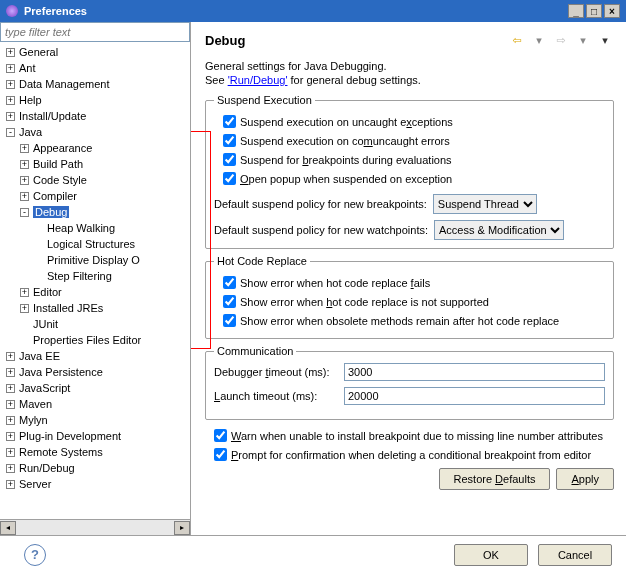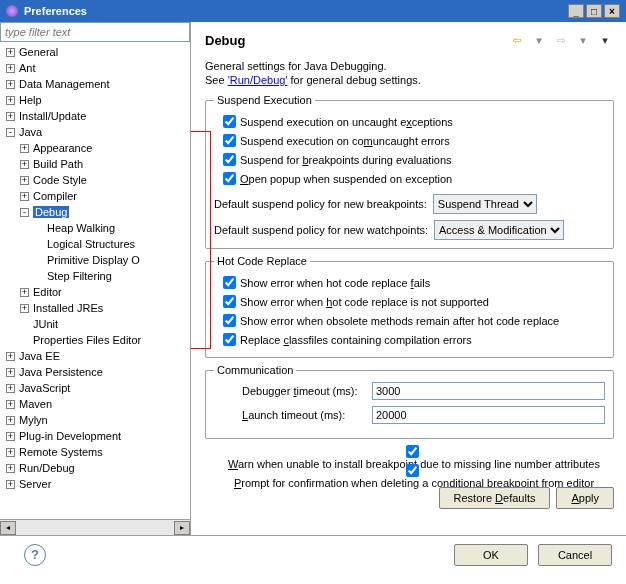--- a/index.html
+++ b/index.html
@@ -30,23 +30,23 @@
 .link-line { margin-bottom: 8px; }
 .link-line a { color: #0000ff; text-decoration: underline; }
 fieldset { border: 1px solid #a0a0a0; border-radius: 2px; margin: 0 0 6px 0; padding: 6px 8px 8px 8px; }
 legend { font-size: 11px; padding: 0 3px; }
 .row { display: flex; align-items: center; height: 19px; margin-left: 9px; }
 .row input[type=checkbox] { margin: 0 4px 0 0; width: 13px; height: 13px; }
 .policy-row { display: flex; align-items: center; margin-top: 6px; }
 .policy-row label { margin-right: 6px; }
 .policy-row select { border: 1px solid #7f9db9; height: 20px; font-size: 11px; }
 .comm-row { display: flex; align-items: center; margin-bottom: 6px; }
-.comm-row label { width: 130px; margin-left: 28px; }
+.comm-row label { width: 130px; }
 .comm-row input { flex: 1; border: 1px solid #7f9db9; height: 18px; padding: 0 3px; }
-.bottom-checks .row { height: 19px; flex-direction: column; }
+.bottom-checks .row { height: 19px; }
 .button-row { display: flex; justify-content: flex-end; gap: 6px; margin-top: 4px; align-items: center; }
 .button-row button, .footer button { height: 22px; padding: 0 14px; background: #ece9d8; border: 1px solid #808080; border-radius: 2px; }
 .footer { height: 38px; display: flex; align-items: center; justify-content: flex-end; padding: 0 14px; gap: 10px; border-top: 1px solid #a0a0a0; }
 .help-icon { width: 22px; height: 22px; border: 1.5px solid #5a7fb5; border-radius: 50%; display: flex; align-items: center; justify-content: center; color: #5a7fb5; font-weight: bold; font-size: 13px; margin-right: auto; margin-left: 10px; }
 .highlight-box { border: 1px solid #ff0000; position: absolute; pointer-events: none; }
 .rel-container { position: relative; }
 span.u { text-decoration: underline; }
 </style>
 </head>
 <body>
@@ -231,24 +231,20 @@
           <label><span>Show error when hot code replace </span><span class="u">f</span><span>ails</span></label>
         </div>
       <div class="row">
           <input type="checkbox" checked="" style="">
           <label><span>Show error when </span><span class="u">h</span><span>ot code replace is not supported</span></label>
         </div>
       <div class="row">
           <input type="checkbox" checked="" style="">
           <label>Show error when obsolete methods remain after hot code replace</label>
         </div>
-      <div class="row">
-          <input type="checkbox" checked="" style="">
-          <label><span>Replace </span><span class="u">c</span><span>lassfiles containing compilation errors</span></label>
-        </div>
     </fieldset>
 
     <fieldset>
       <legend>Communication</legend>
       <div class="comm-row">
         <label><span>Debugger </span><span class="u">t</span><span>imeout (ms):</span></label>
         <input type="text" value="3000" style="">
       </div>
       <div class="comm-row">
         <label><span></span><span class="u">L</span><span>aunch timeout (ms):</span></label>

